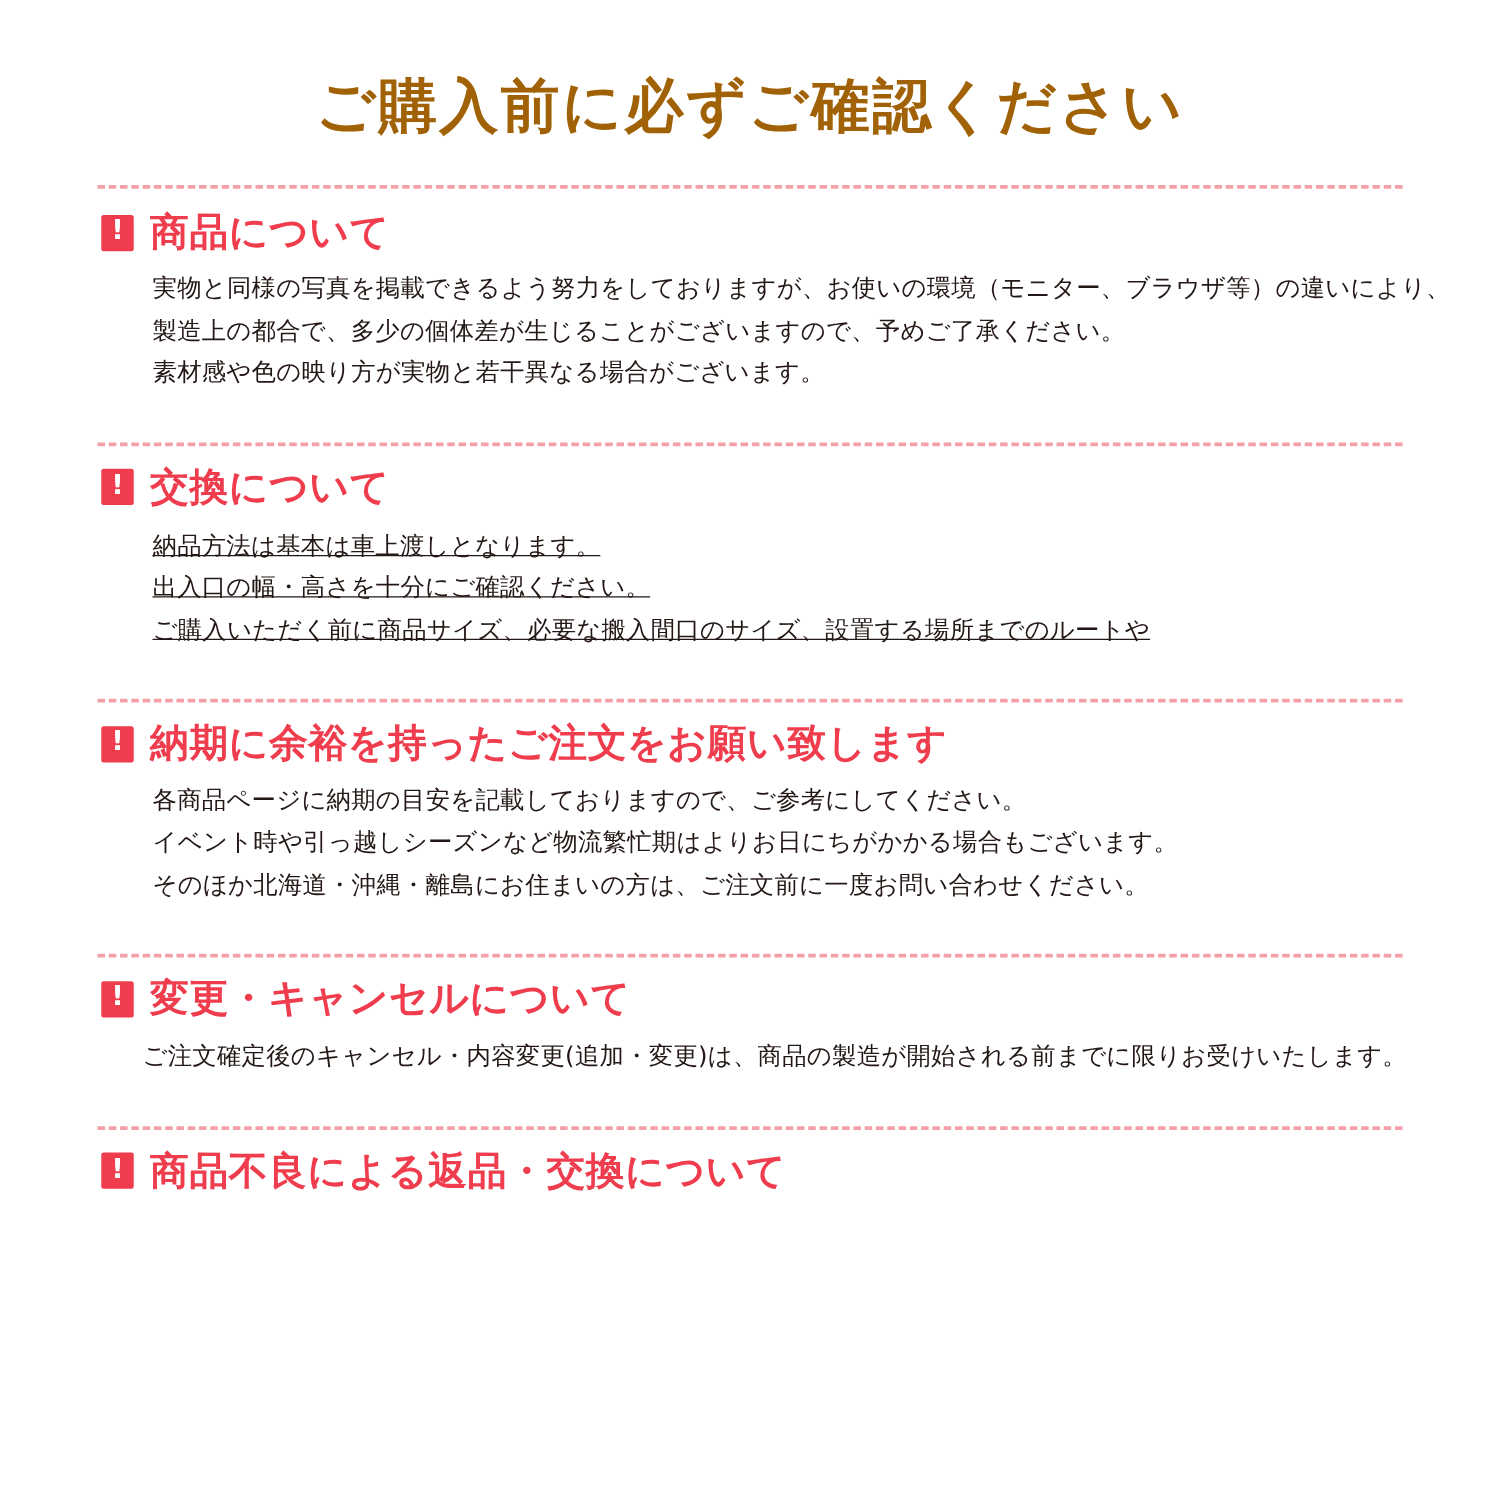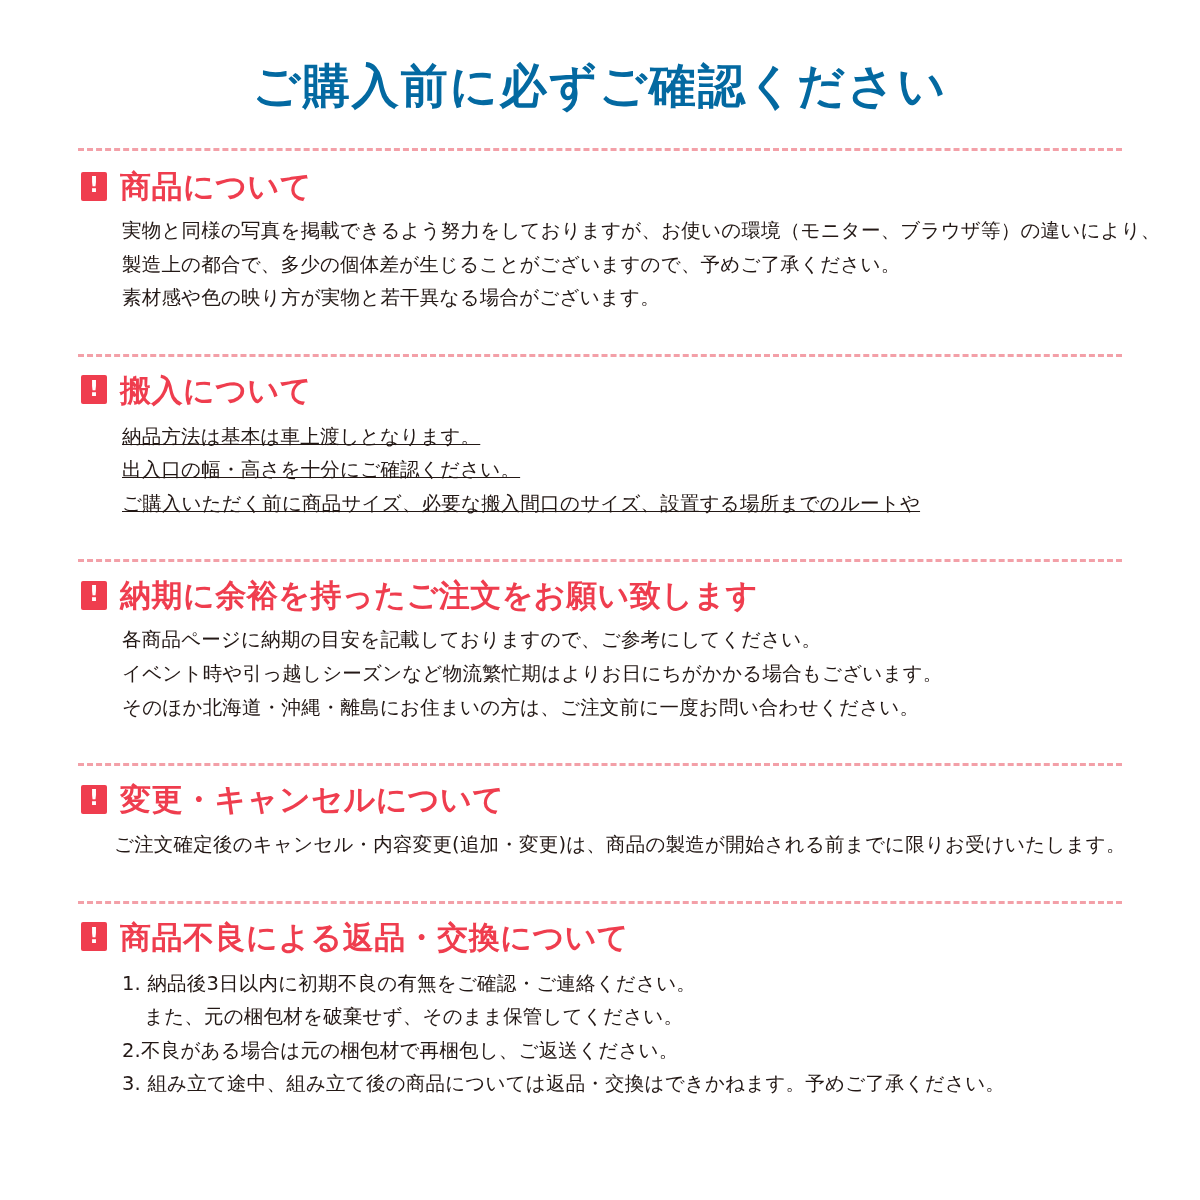--- a/index.html
+++ b/index.html
@@ -16,21 +16,21 @@
   }
   .page {
     position: relative;
     width: 1200px;
     height: 1200px;
     box-sizing: border-box;
     padding: 0 78px;
   }
   .page-title {
     text-align: center;
-    color: #0369a1;
+    color: #a16207;
     font-size: 47px;
     font-weight: bold;
     letter-spacing: 2px;
     line-height: 1;
     padding-top: 62px;
     padding-bottom: 0;
   }
   .divider {
     height: 0;
     border-top: 3px dashed #f3a0a8;
@@ -108,21 +108,21 @@
       <div class="line">製造上の都合で、多少の個体差が生じることがございますので、予めご了承ください。</div>
       <div class="line">素材感や色の映り方が実物と若干異なる場合がございます。</div>
     </div>
   </div>
 
   <div class="divider"></div>
 
   <div class="section sec-2">
     <div class="section-head">
       <span class="bang-icon">!</span>
-      <span class="section-title">搬入について</span>
+      <span class="section-title">交換について</span>
     </div>
     <div class="section-body">
       <div class="line">納品方法は基本は車上渡しとなります。</div>
       <div class="line">出入口の幅・高さを十分にご確認ください。</div>
       <div class="line">ご購入いただく前に商品サイズ、必要な搬入間口のサイズ、設置する場所までのルートや</div>
     </div>
   </div>
 
   <div class="divider"></div>
 
@@ -150,21 +150,15 @@
     </div>
   </div>
 
   <div class="divider"></div>
 
   <div class="section sec-5">
     <div class="section-head">
       <span class="bang-icon">!</span>
       <span class="section-title">商品不良による返品・交換について</span>
     </div>
-    <div class="section-body">
-      <div class="line">1. 納品後3日以内に初期不良の有無をご確認・ご連絡ください。</div>
-      <div class="line indent">また、元の梱包材を破棄せず、そのまま保管してください。</div>
-      <div class="line">2.不良がある場合は元の梱包材で再梱包し、ご返送ください。</div>
-      <div class="line">3. 組み立て途中、組み立て後の商品については返品・交換はできかねます。予めご了承ください。</div>
-    </div>
   </div>
 
 </div>
 
 </body></html>

